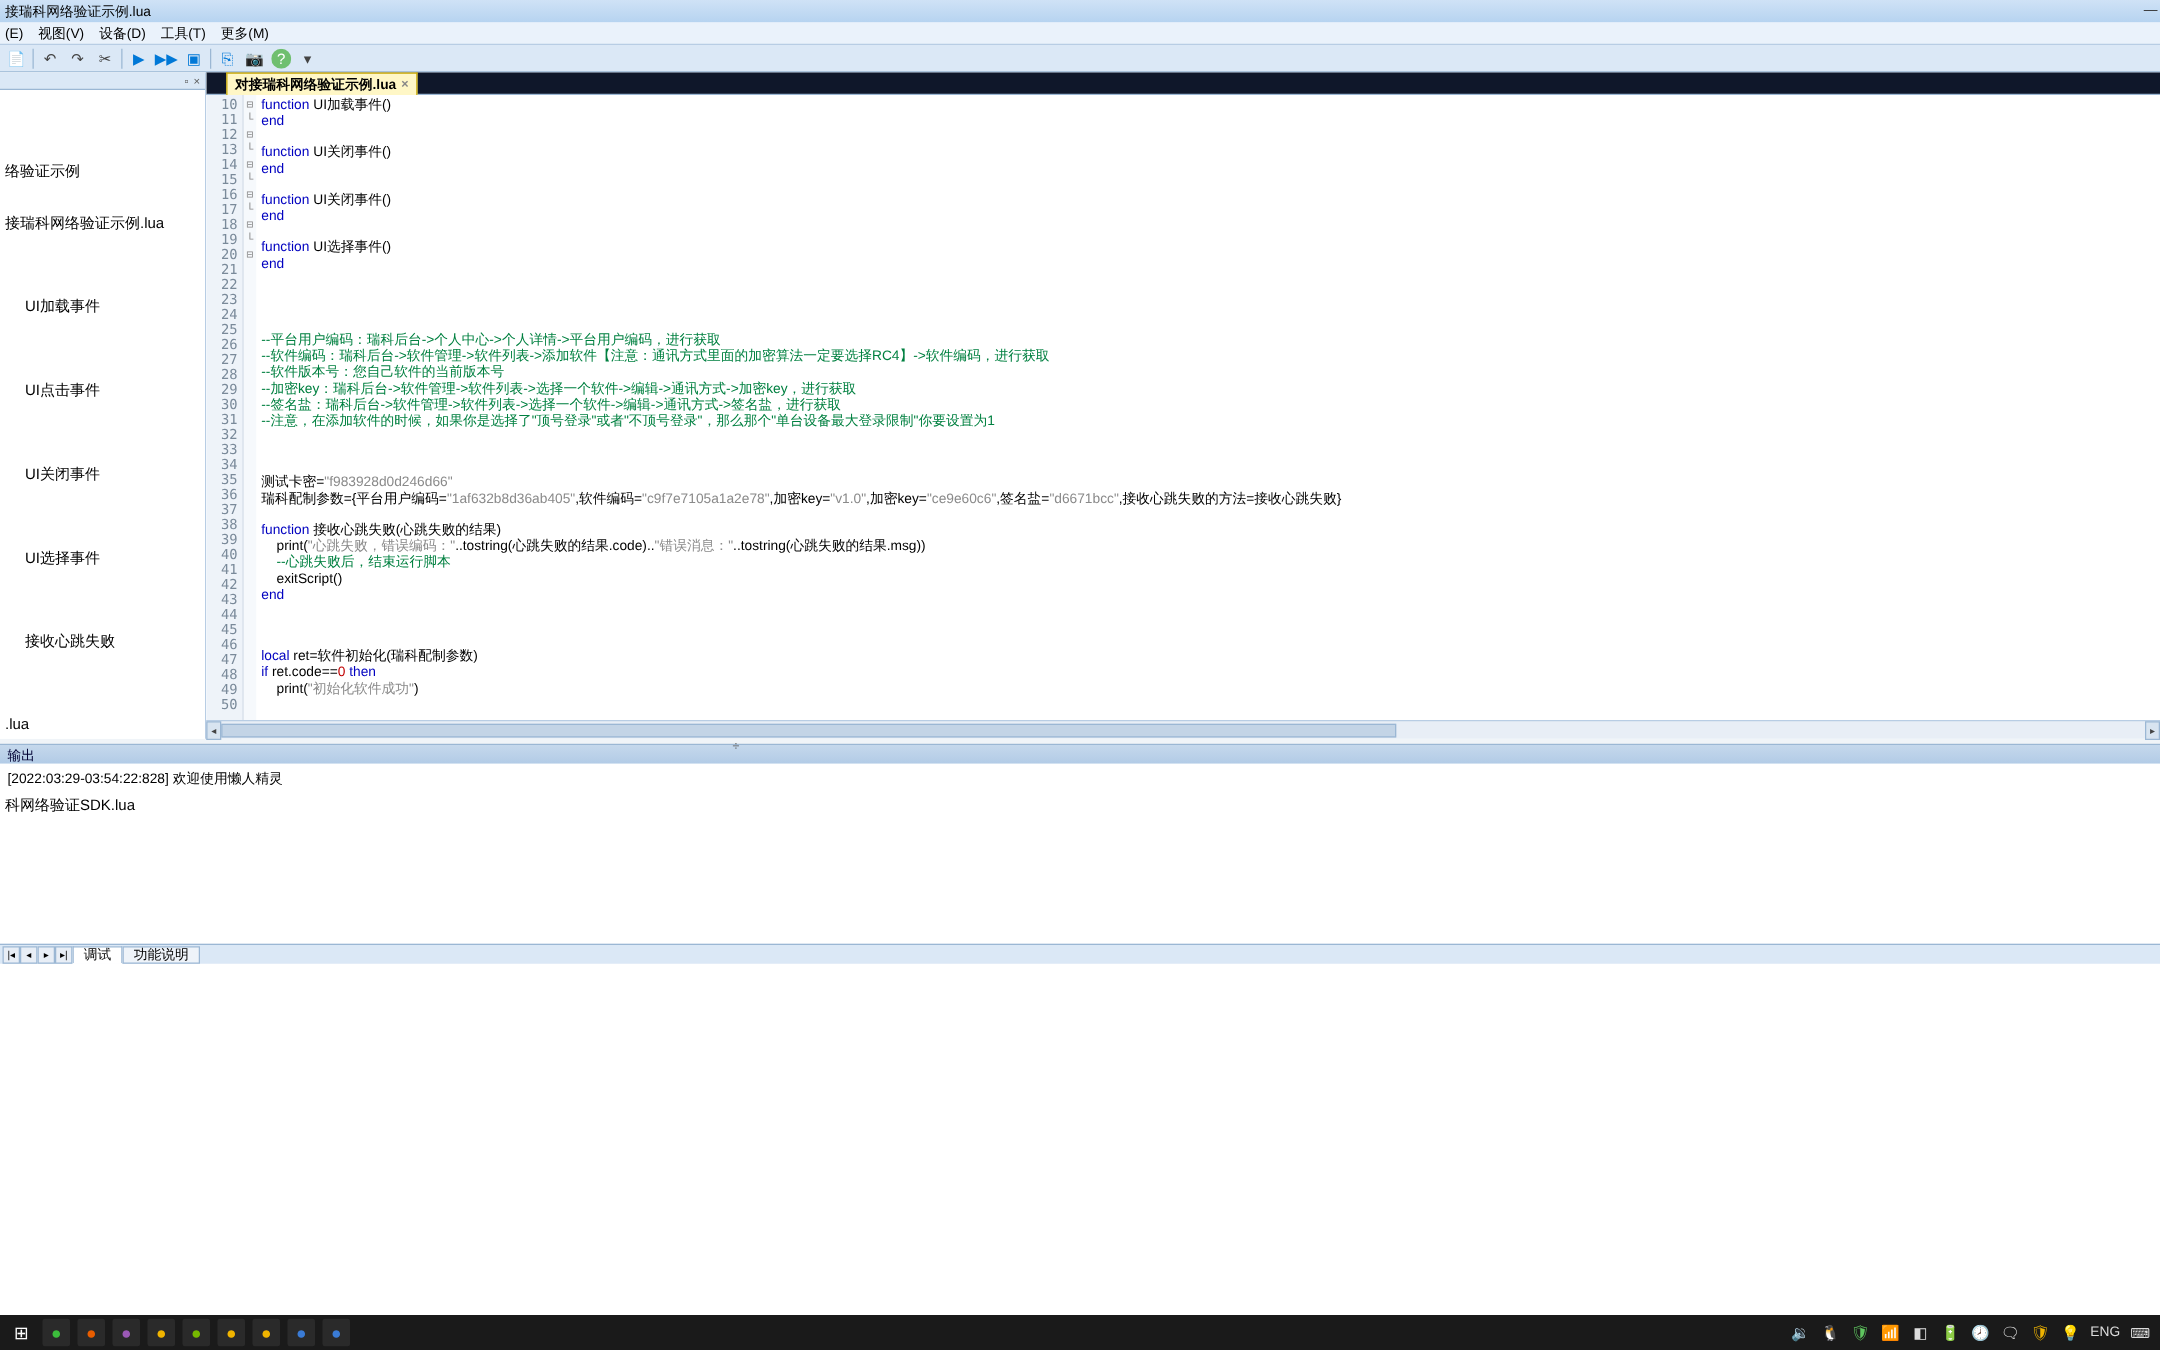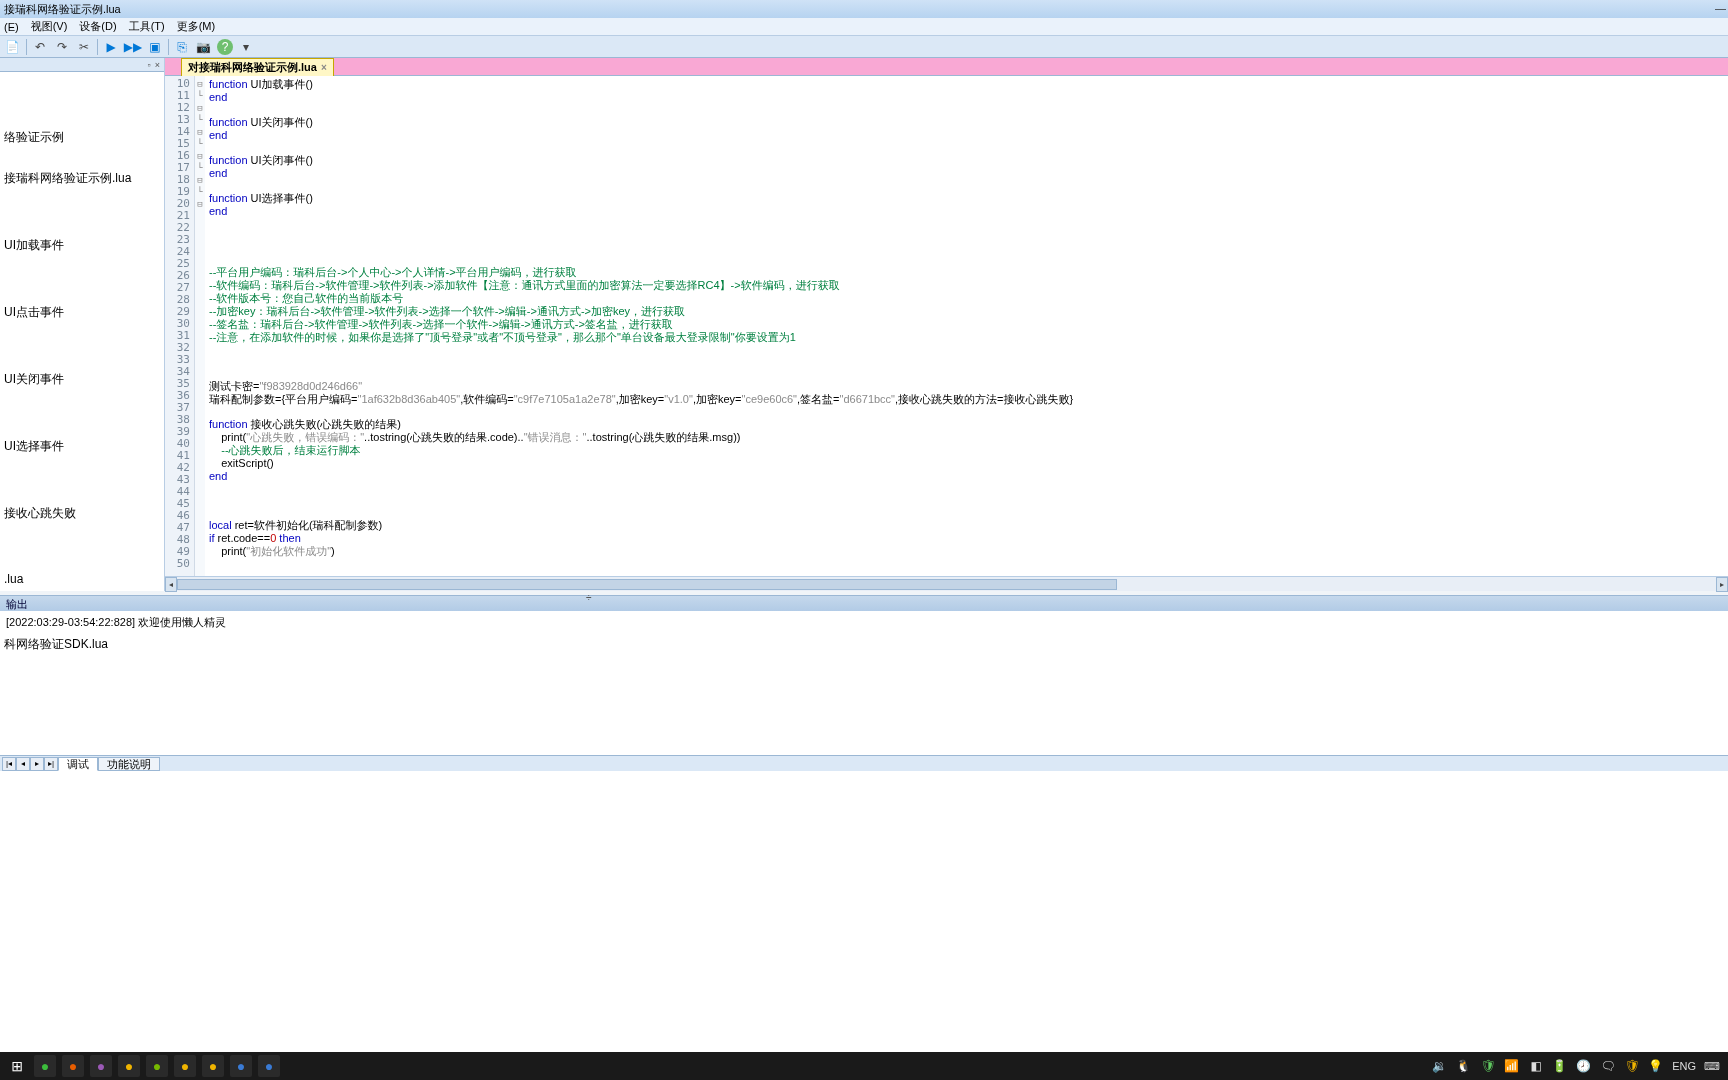--- a/index.html
+++ b/index.html
@@ -12,23 +12,23 @@
 .menubar span { cursor: default; }
 .toolbar { height: 22px; background: #dbe8f6; display: flex; align-items: center; gap: 4px; padding: 0 4px; border-bottom: 1px solid #9bb7d4; }
 .toolbar .tbtn { width: 18px; height: 18px; display: flex; align-items: center; justify-content: center; font-size: 12px; color: #444; border: 1px solid transparent; }
 .toolbar .sep { width: 1px; height: 16px; background: #9bb7d4; }
 .main { display: flex; height: 533px; }
 .sidebar { width: 165px; background: #fff; border-right: 1px solid #b8cde4; position: relative; }
 .side-toolbar { height: 14px; background: #dbe8f6; border-bottom: 1px solid #9bb7d4; display:flex; justify-content:flex-end; align-items:center; padding-right:4px; gap:4px; font-size:9px; color:#555;}
 .tree { padding: 8px 0 0 0; font-size: 12px; color: #000; }
 .tree .node { padding: 1px 0 1px 4px; white-space: nowrap; cursor: default; margin-top: 48px; }
 .tree .node.lv1 { margin-top: 22px; }
-.tree .node.lv2 { padding-left: 4px; }
+.tree .node.lv2 { padding-left: 20px; }
 .editor-area { flex: 1; display: flex; flex-direction: column; }
-.tabbar { height: 18px; background: #f9a8d4; border-bottom: 1px solid #9bb7d4; display: flex; align-items: flex-start; padding-left: 16px; }
+.tabbar { height: 18px; background: #0f172a; border-bottom: 1px solid #9bb7d4; display: flex; align-items: flex-start; padding-left: 16px; }
 .tab { background: #fff7c6; border: 1px solid #c6a600; border-bottom: none; padding: 1px 6px; font-size: 11px; font-weight: bold; display: flex; align-items: center; gap: 4px; }
 .tab .close-x { color: #888; font-size: 10px; }
 .codewrap { flex: 1; display: flex; background: #fff; overflow: hidden; position: relative; }
 .gutter { width: 30px; background: #eef3f9; color: #7a8a9a; text-align: right; font-family: Consolas, monospace; font-size: 11px; padding: 2px 4px 0 0; line-height: 12px; border-right:1px solid #d0dae6;}
 .foldcol { width: 10px; background: #f6f9fc; padding-top:2px; line-height:12px; font-family: Consolas,monospace; font-size:9px; color:#888; text-align:center;}
 .code { flex: 1; font-family: Consolas, "Courier New", monospace; font-size: 11px; line-height: 12px; padding: 2px 0 0 4px; white-space: pre; overflow: hidden; }
 .code .kw { color: #0000c0; }
 .code .str { color: #8a8a8a; }
 .code .num { color: #c00000; }
 .code .com { color: #008040; }

